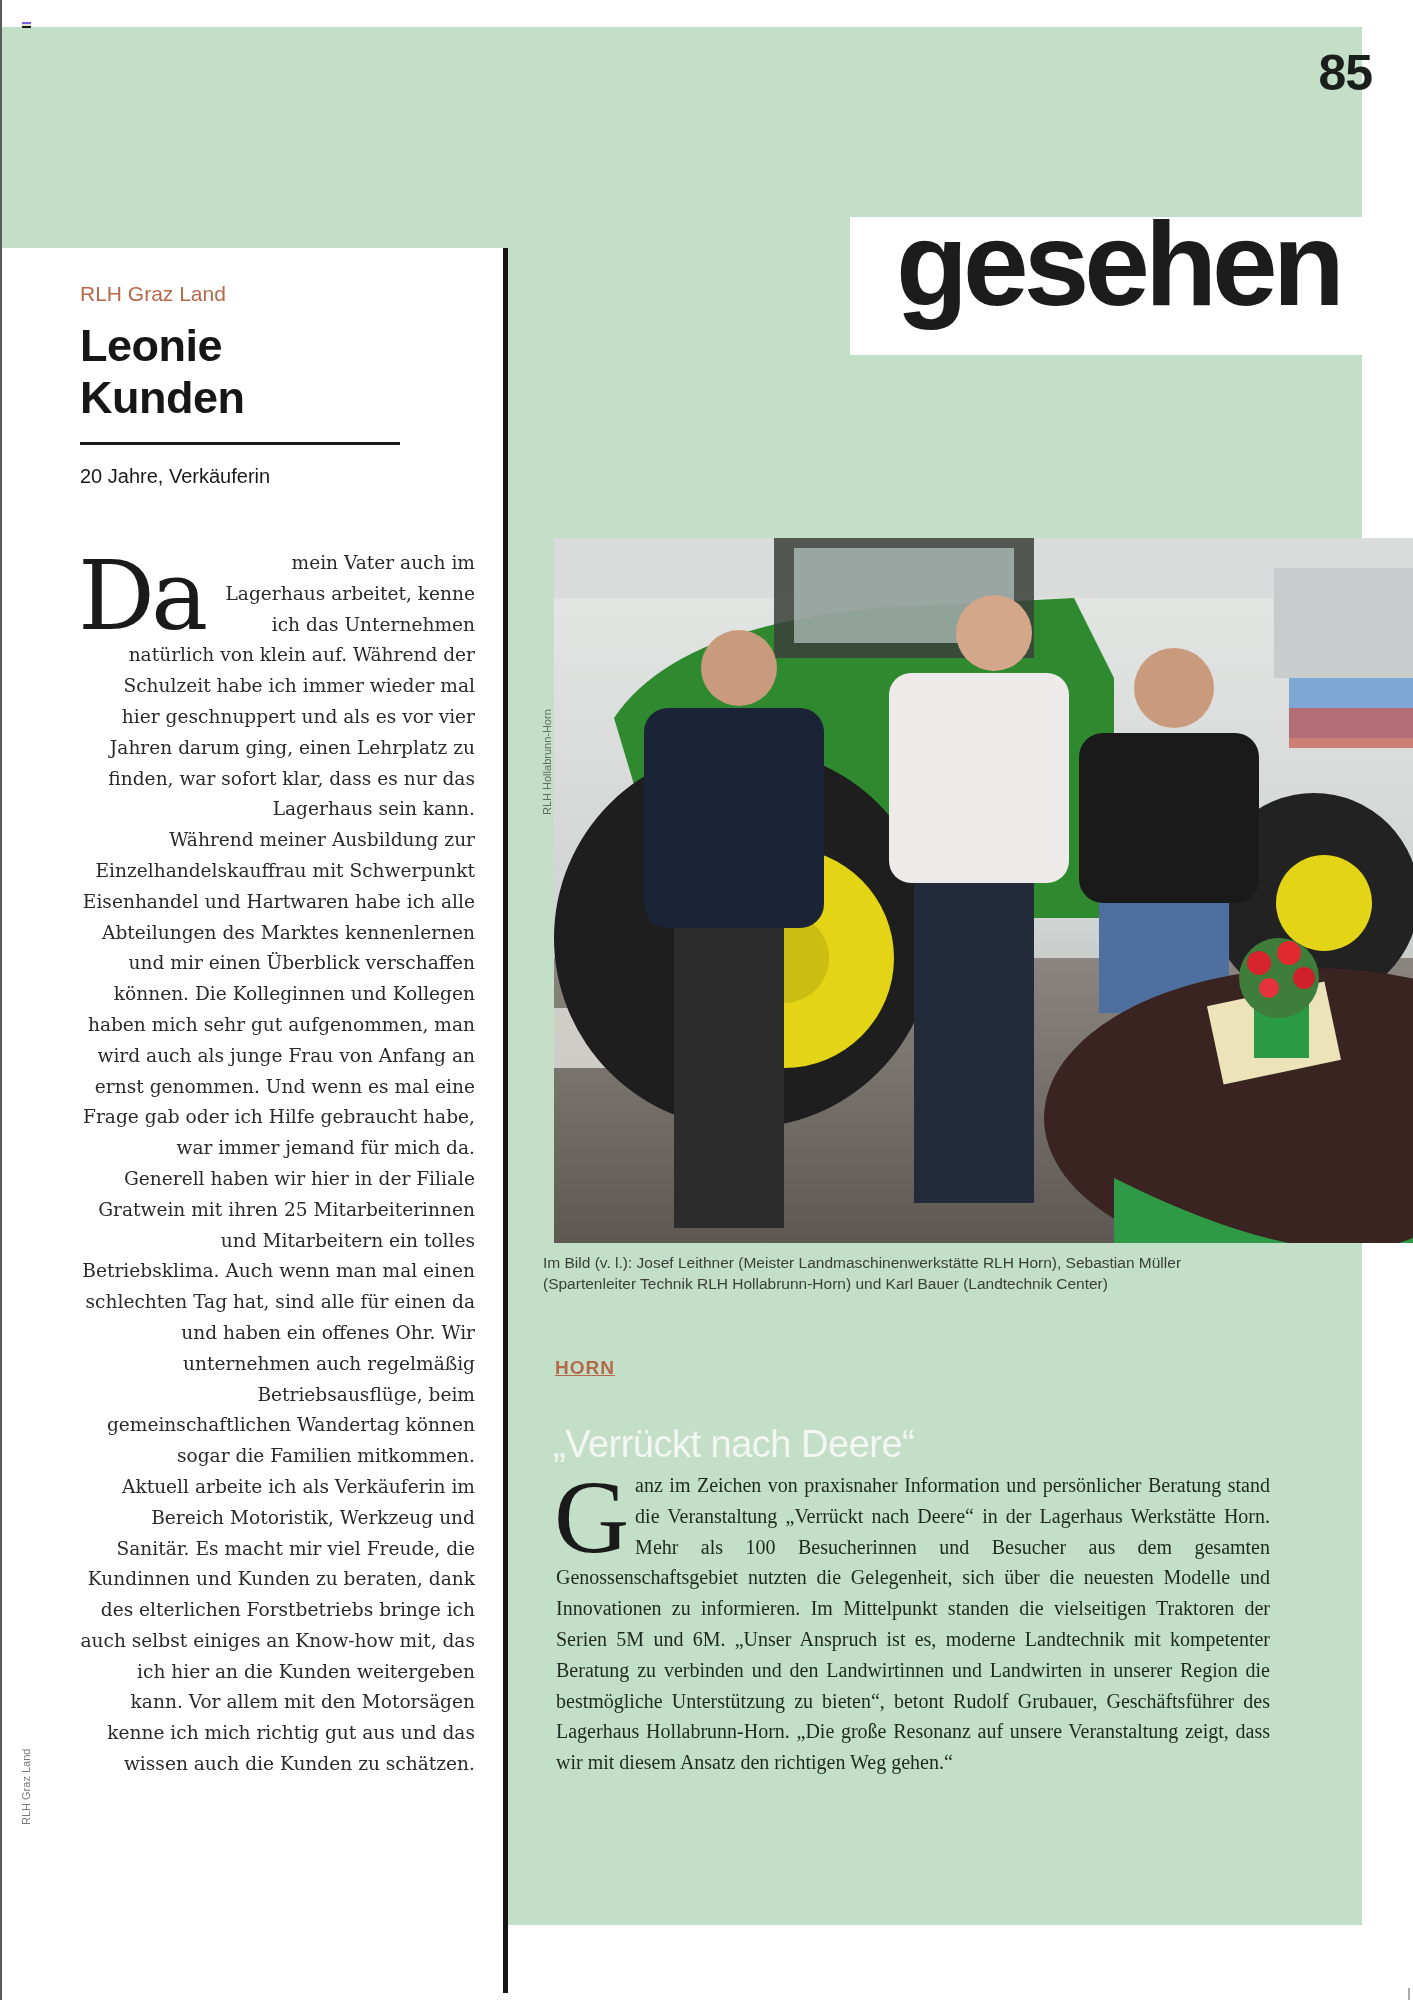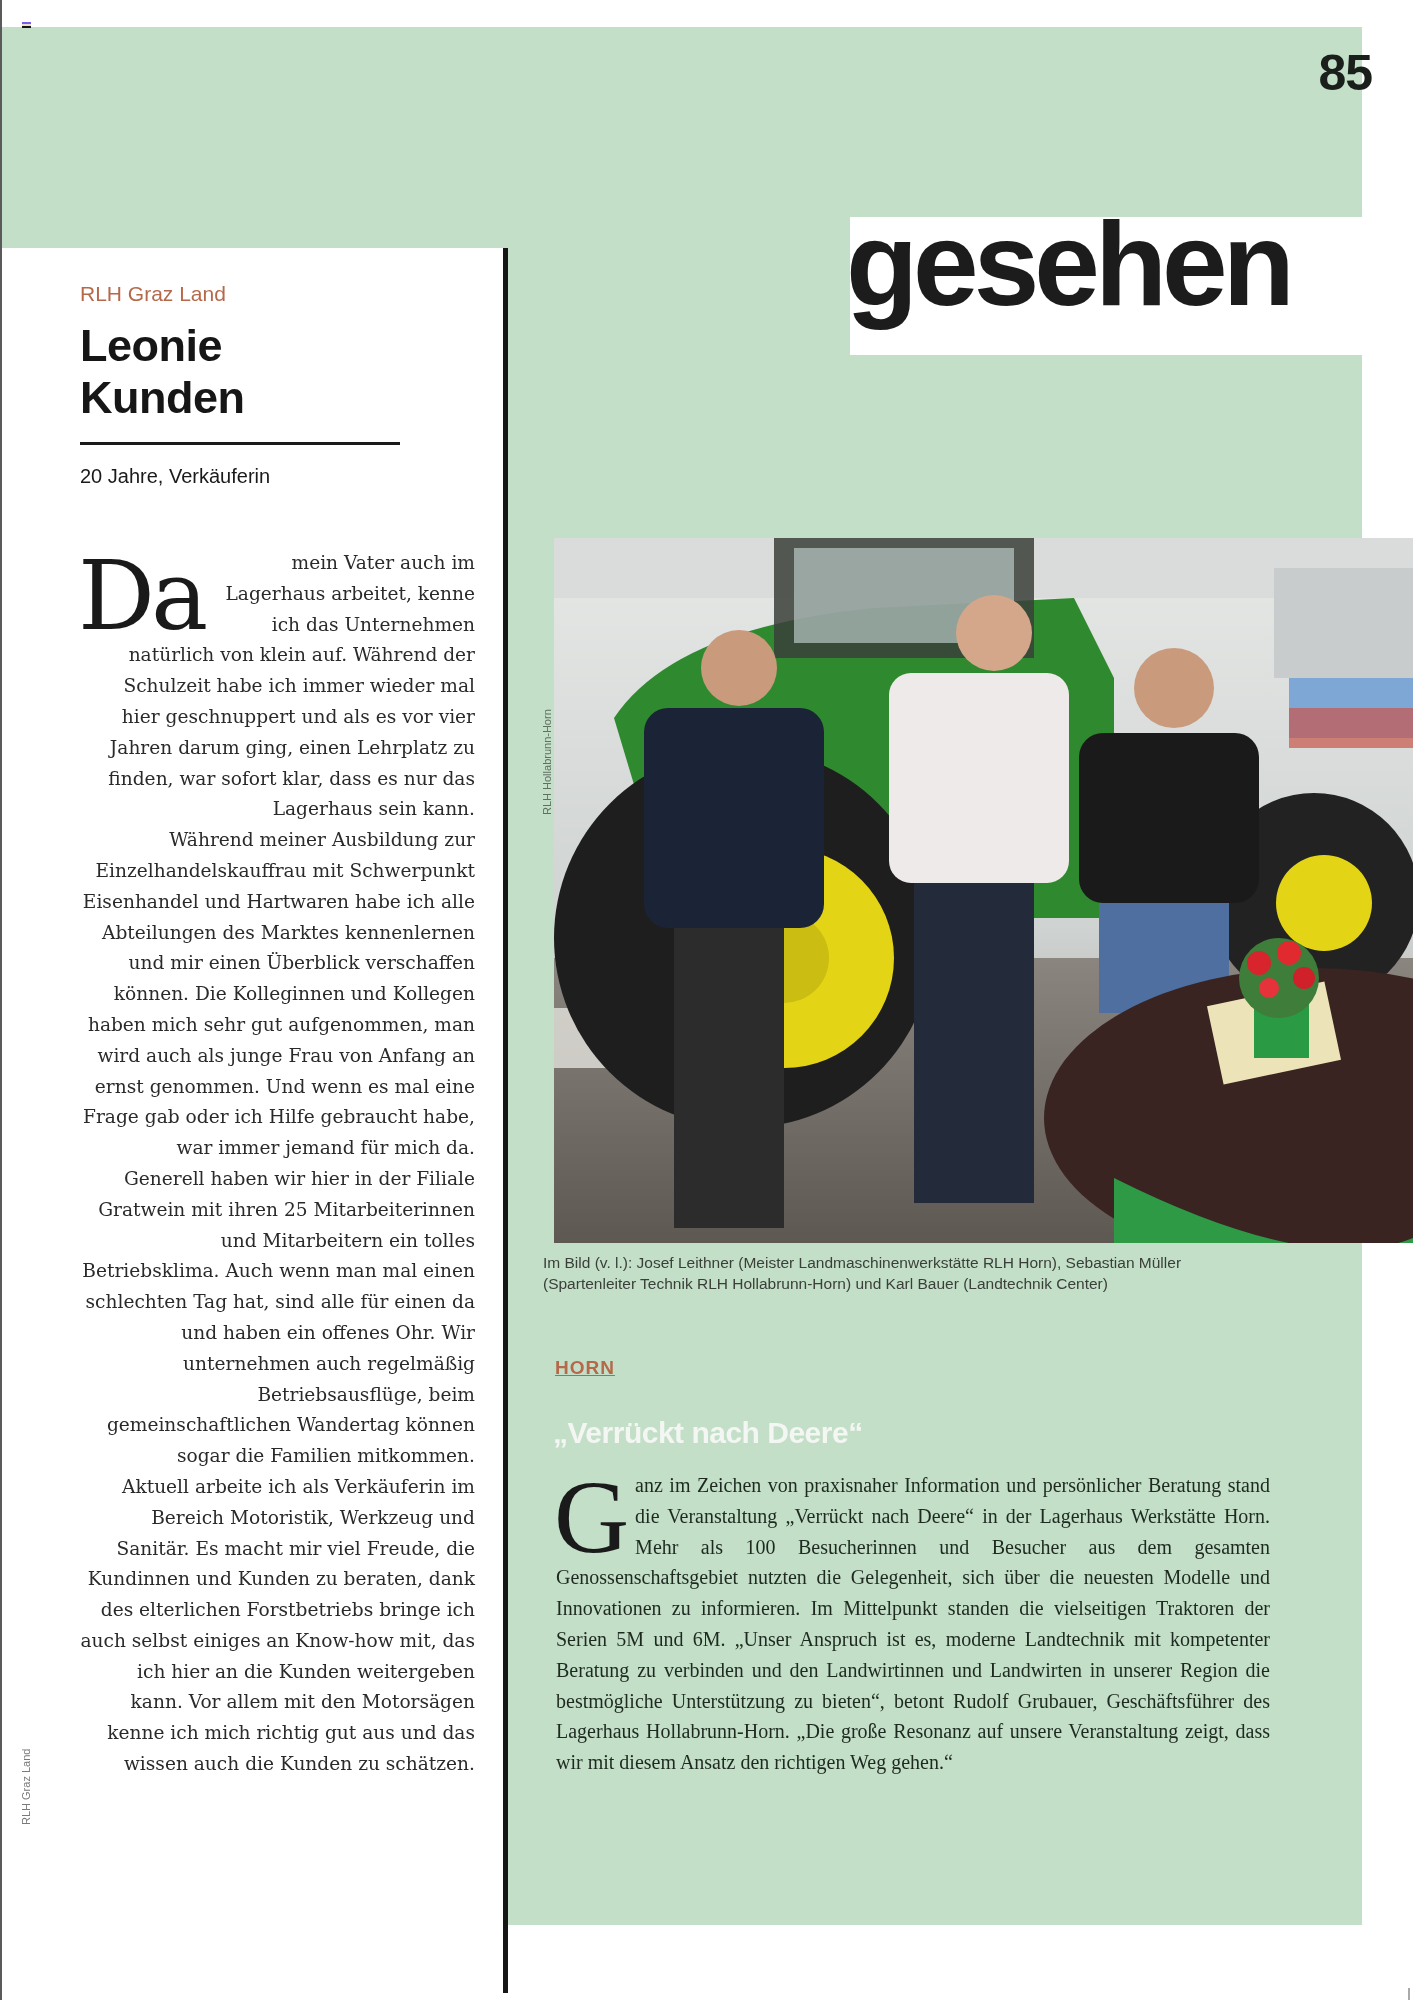--- a/index.html
+++ b/index.html
@@ -24,21 +24,21 @@
   .page-number {
     position: absolute; right: 41px; top: 44px;
     font-family: "Liberation Sans", sans-serif; font-size: 50px; font-weight: bold;
     color: #1b1f1b; letter-spacing: -1px;
   }
   .section-box {
     position: absolute; left: 850px; top: 217px; width: 512px; height: 138px;
     background: #ffffff;
   }
   .section-title {
-    position: absolute; left: 846px; top: 205px;
+    position: absolute; left: 896px; top: 205px;
     font-family: "Liberation Sans", sans-serif; font-size: 118px; font-weight: bold;
     letter-spacing: -5px; color: #1c1c1c; line-height: 1;
   }
   .divider-vertical {
     position: absolute; left: 503px; top: 248px; width: 5px; height: 1745px;
     background: #161616;
   }
   .left-col {
     position: absolute; left: 80px; top: 280px; width: 400px;
   }
@@ -87,21 +87,21 @@
     position: absolute; left: 543px; top: 1252px; width: 720px;
     font-family: "Liberation Sans", sans-serif; font-size: 15.5px; line-height: 21px;
     color: #3a3f3a;
   }
   .article-kicker {
     position: absolute; left: 555px; top: 1357px;
     font-size: 19px; font-weight: bold; letter-spacing: 1px; color: #b5684a; text-decoration: underline;
   }
   .article-headline {
     position: absolute; left: 553px; top: 1390px;
-    font-family: "Liberation Sans", sans-serif; font-size: 30px; font-weight: bold;
+    font-family: "Liberation Sans", sans-serif; font-size: 38px; font-weight: normal;
     color: #f3f6f2; letter-spacing: -0.5px; line-height: 1.2;
   }
   .article-body {
     position: absolute; left: 556px; top: 1470px; width: 714px;
     font-family: "Liberation Serif", serif; font-size: 20px; line-height: 30.8px;
     color: #1e2a20; text-align: justify;
   }
   .article-body p { margin: 0; }
   .dropcap-g {
     float: left; font-family: "Liberation Serif", serif; font-size: 104px;

